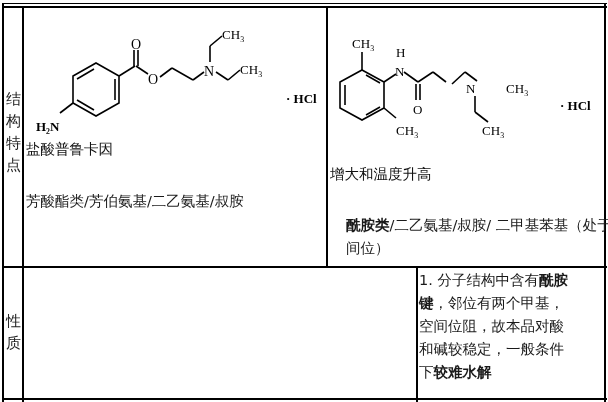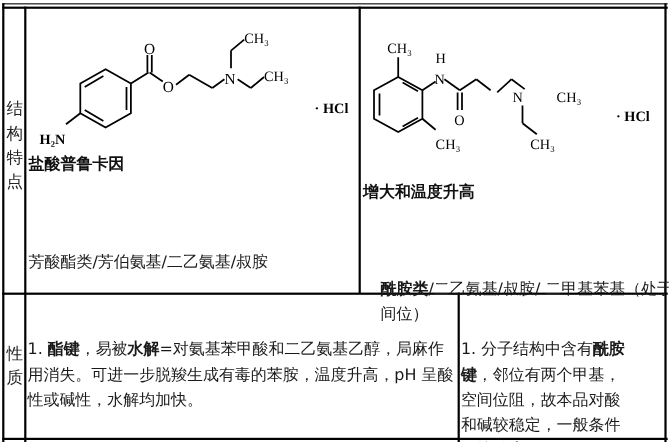--- a/index.html
+++ b/index.html
@@ -3,23 +3,23 @@
 <meta charset="utf-8">
 <style>
   html, body { margin:0; padding:0; background:#ffffff; }
   body { width:608px; height:402px; position:relative; overflow:hidden;
          font-family:"DejaVu Serif","Liberation Serif",serif; color:#111; }
   .abs { position:absolute; }
   .line { position:absolute; background:#000; }
   .lbl { position:absolute; left:4px; width:19px; font-size:15px; line-height:22px;
          text-align:center; font-family:"DejaVu Sans","Liberation Sans",sans-serif; color:#222; }
   .cell-text { position:absolute; font-size:14.5px; line-height:23px; color:#1a1a1a;
-               font-family:"DejaVu Sans","Liberation Sans",sans-serif;margin-top:38px; }
+               font-family:"DejaVu Sans","Liberation Sans",sans-serif; }
   .bold { font-weight:bold; }
-  .drug-name { font-size:14.5px; font-weight:bold; font-family:"DejaVu Sans","Liberation Sans",sans-serif; }
+  .drug-name { font-size:14.5px; font-weight:normal; font-family:"DejaVu Sans","Liberation Sans",sans-serif; }
   svg text { font-family:"Liberation Serif","DejaVu Serif",serif; }
 </style>
 </head>
 <body>
 
 <div class="line" style="left:2px;top:3px;width:605px;height:1px;"></div>
 <div class="line" style="left:2px;top:6px;width:605px;height:2px;"></div>
 <div class="line" style="left:2px;top:3px;width:2px;height:399px;"></div>
 <div class="line" style="left:604px;top:3px;width:2px;height:399px;"></div>
 <div class="line" style="left:22px;top:6px;width:2px;height:396px;"></div>
@@ -113,22 +113,19 @@
   <text x="482" y="135" font-size="13">CH₃</text>
   <text x="560" y="110" font-size="13" font-weight="bold">· HCl</text>
 </svg>
 
 <div class="abs drug-name" style="left:330px;top:165px;">增大和温度升高</div>
 <div class="cell-text" style="left:346px;top:214px;width:274px;">
   <span class="bold">酰胺类</span><span>/二乙氨基/叔胺/ 二甲基苯基（处于间位）</span>
 </div>
 
 <div class="cell-text" style="left:25px;top:269px;width:391px;">
-  <div>
-    <span>1. </span><span class="bold">酯键</span><span>，易被</span><span class="bold">水解</span><span>=对氨基苯甲酸和二乙氨基乙醇，局麻作用消失。可进一步脱羧生成有毒的苯胺，温度升高，pH 呈酸性或碱性，水解均加快。</span>
-  </div>
 </div>
 
 <div class="cell-text" style="left:419px;top:269px;width:158px;">
   <div>
     <span>1. </span><span>分子结构中含有</span><span class="bold">酰胺键</span><span>，邻位有两个甲基，空间位阻，故本品对酸和碱较稳定，一般条件下</span><span class="bold">较难水解</span>
   </div>
 </div>
 
 </body></html>

